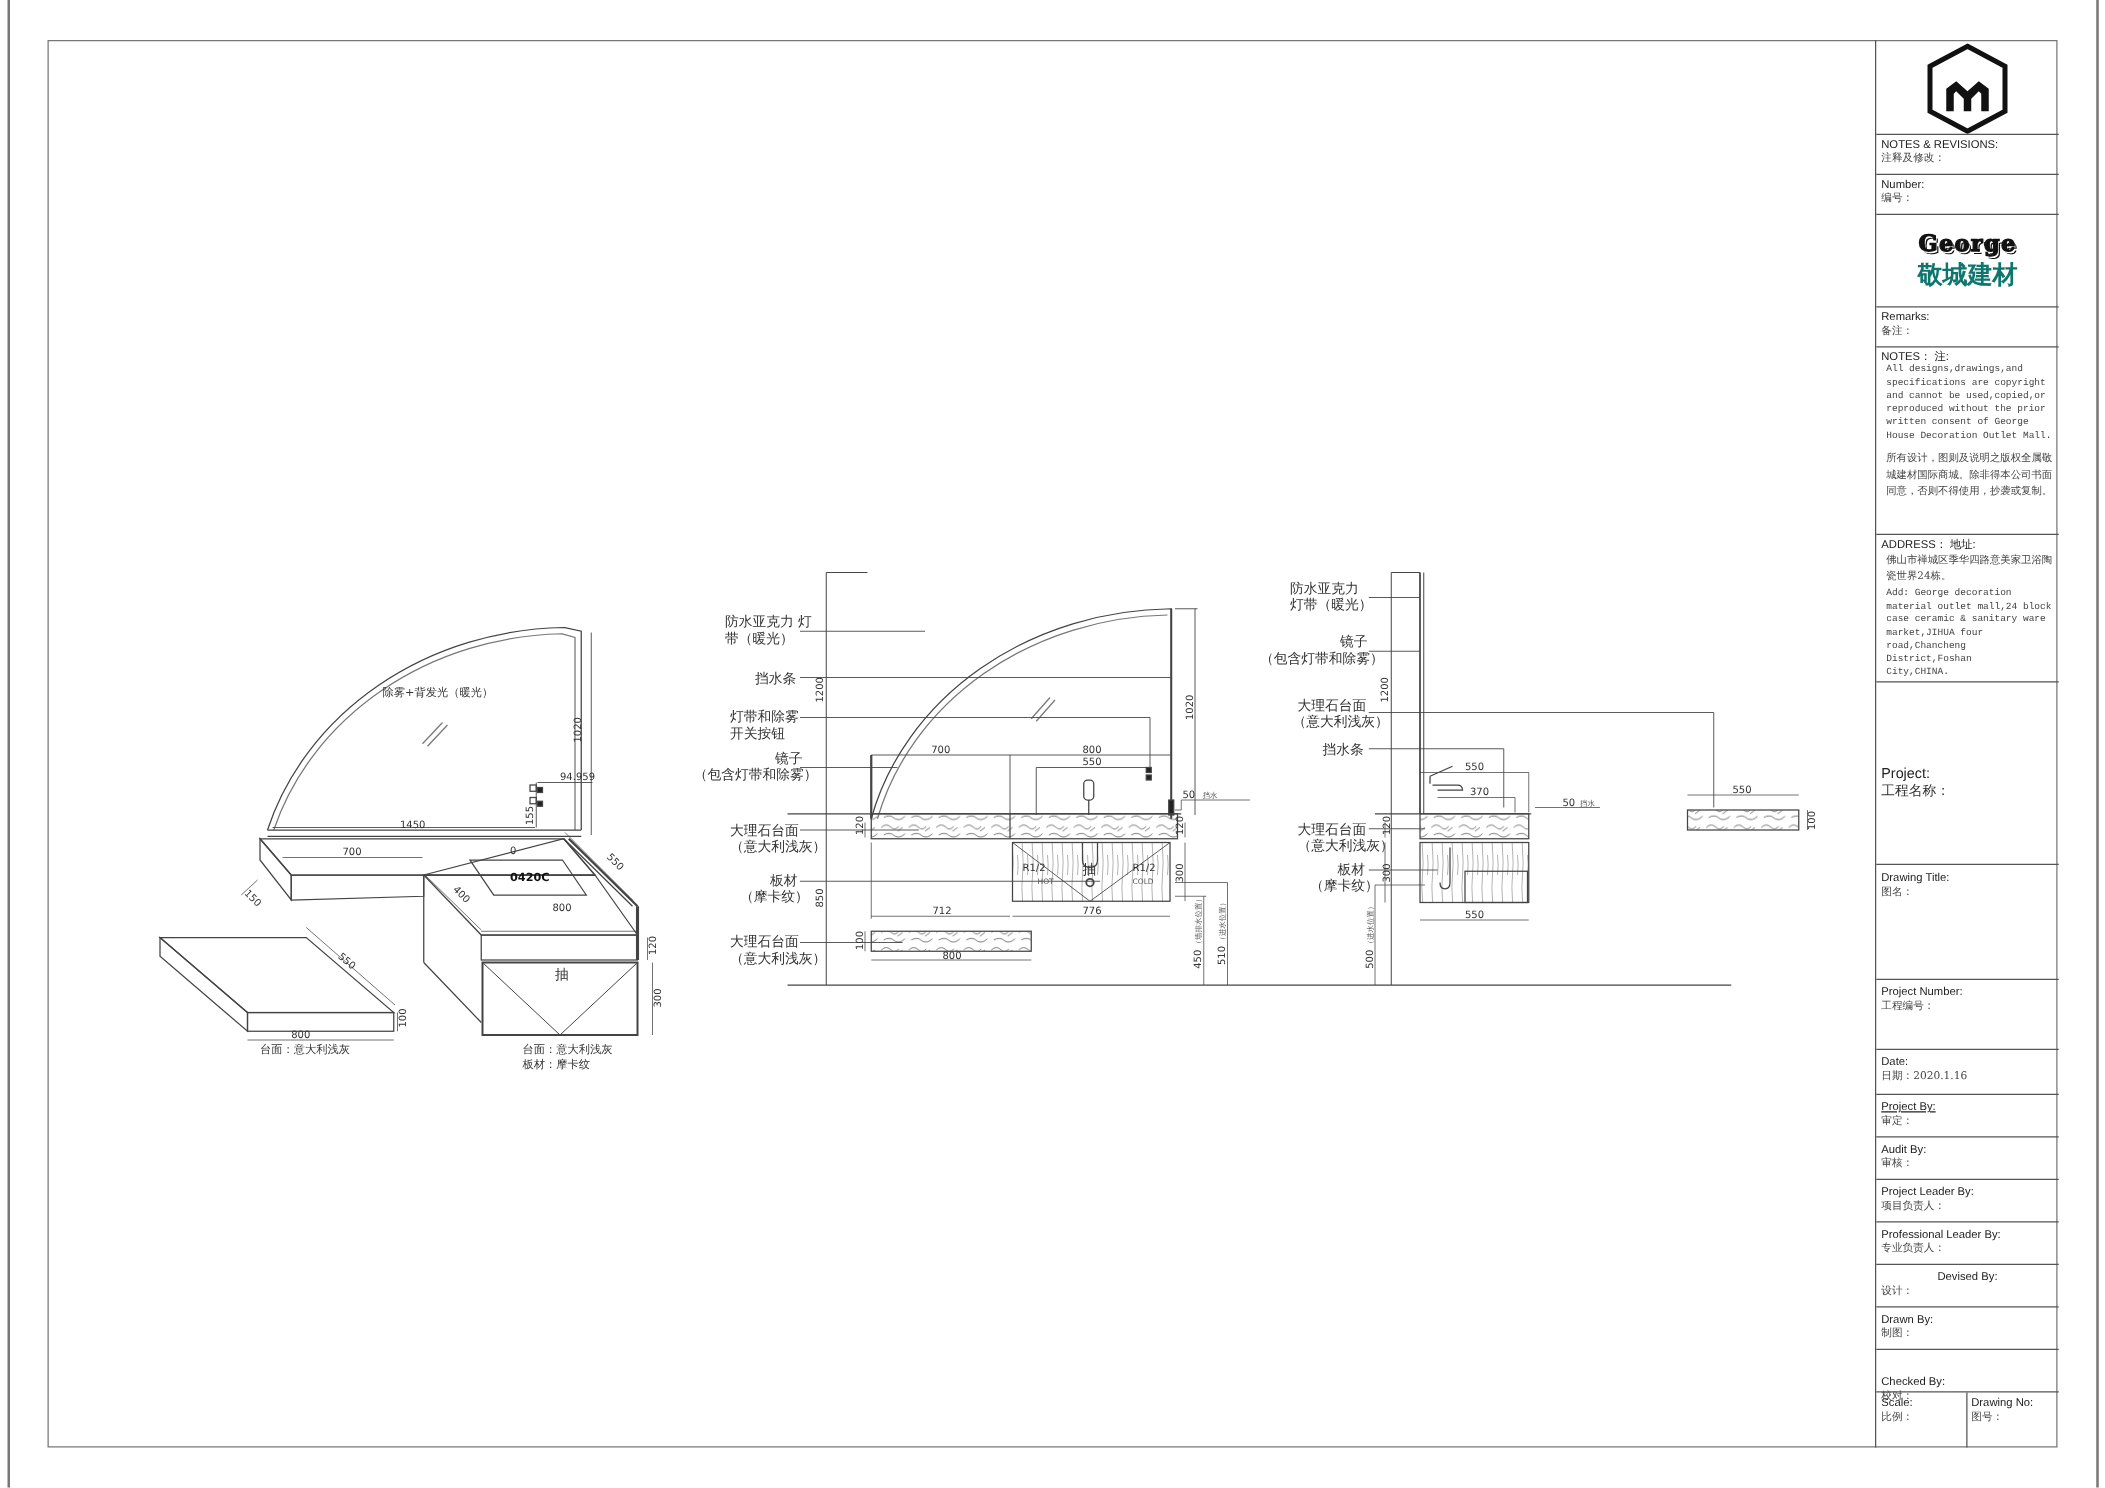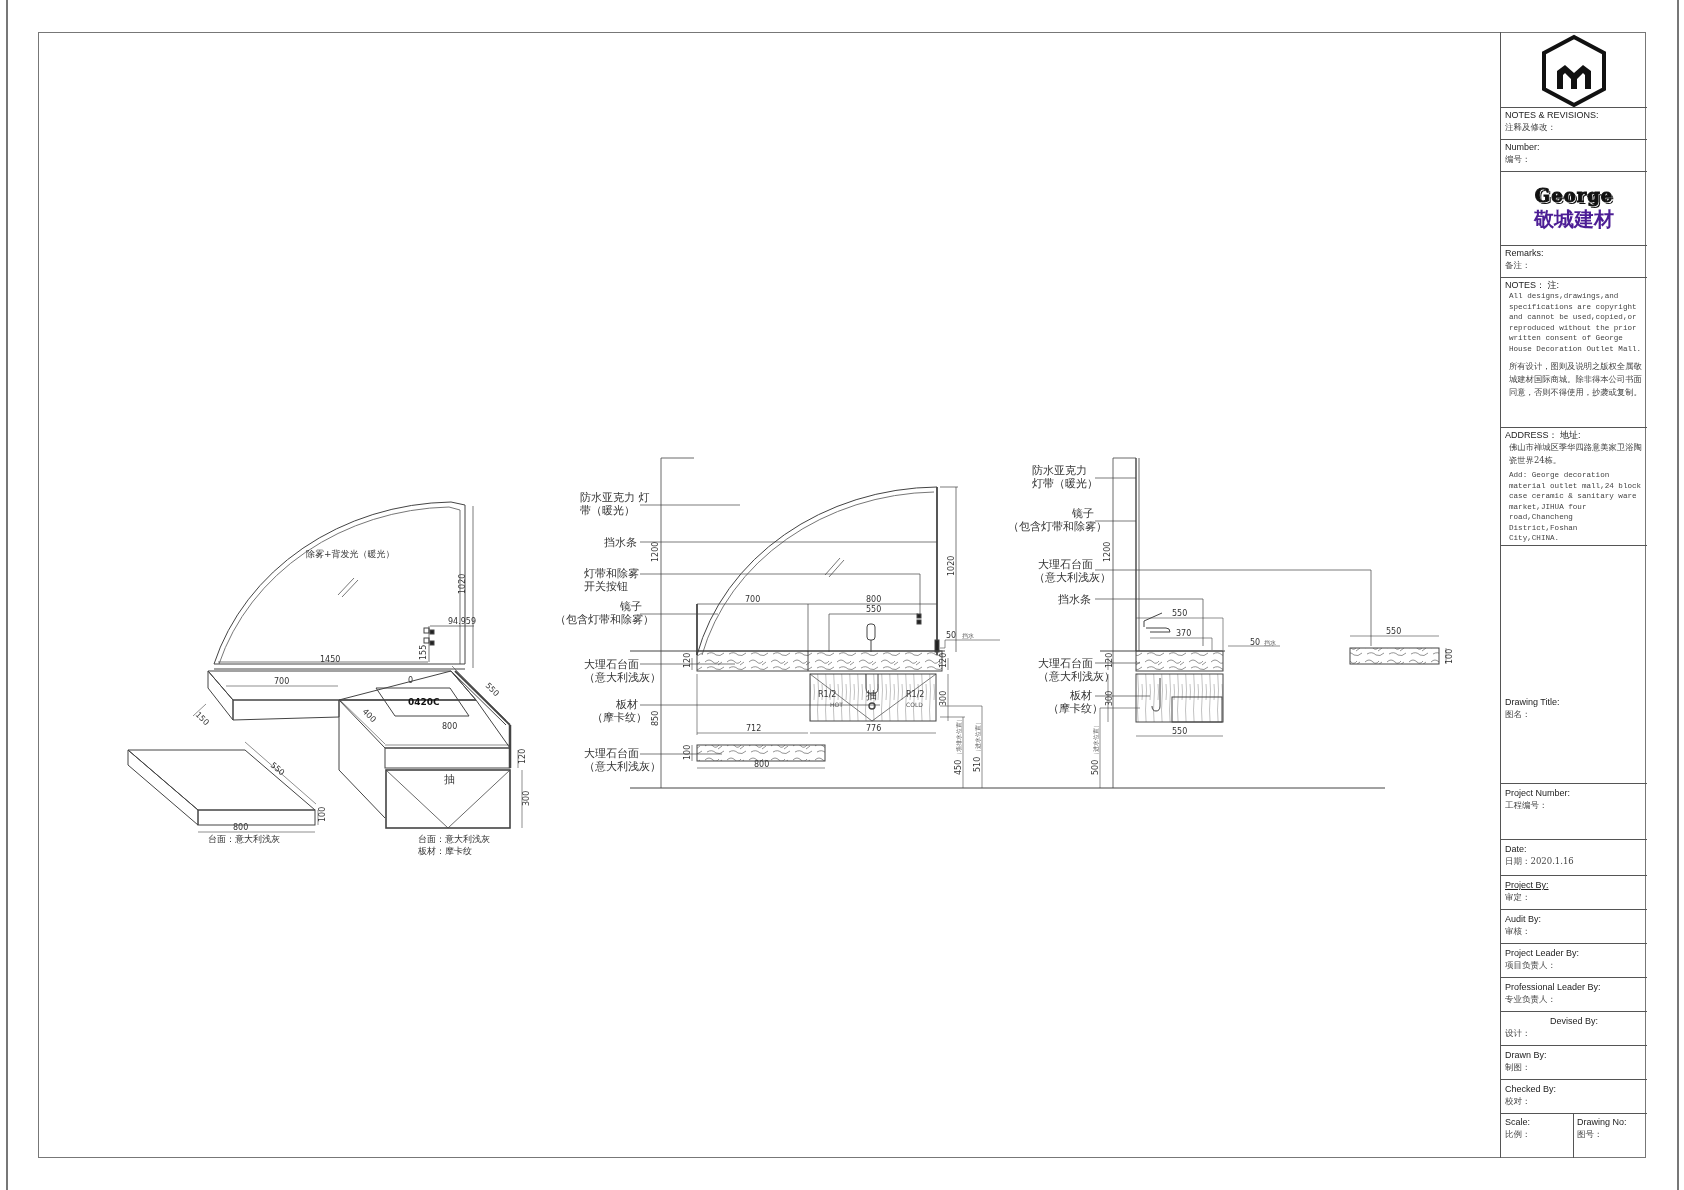--- a/index.html
+++ b/index.html
@@ -11,21 +11,21 @@
   svg .lbl{font-family:"DejaVu Serif","Liberation Serif",serif;font-size:11px;fill:#333;}
   svg .dim{font-size:8px;fill:#333;}
   svg .sm{font-size:6px;fill:#555;}
   .tb{position:absolute;left:1500px;top:32px;width:142px;height:1126px;border-left:1.5px solid #555;box-sizing:border-box;}
   .tb-cell{position:absolute;left:0;width:146px;border-bottom:1px solid #555;box-sizing:border-box;padding:1px 4px;}
   .tb-en{font-family:"Liberation Sans",sans-serif;font-size:9px;color:#222;display:block;line-height:12px;}
   .tb-cn{font-family:"DejaVu Serif","Liberation Serif",serif;font-size:8.5px;color:#444;display:block;line-height:13px;}
   .tb-mono{font-family:"Liberation Mono","DejaVu Sans Mono",monospace;font-size:7.6px;color:#444;line-height:10.5px;white-space:pre-wrap;display:block;padding-left:4px;}
   .tb-serif-cn{font-family:"DejaVu Serif","Liberation Serif",serif;font-size:8.3px;color:#444;line-height:13px;display:block;padding-left:4px;}
   .brand-en{font-family:"DejaVu Serif","Liberation Serif",serif;font-weight:bold;font-size:18px;color:#111;text-align:center;display:block;letter-spacing:1px;-webkit-text-stroke:1px #111;text-shadow:1px 1px 0 #fff,2px 2px 0 #111;margin-top:12px;}
-  .brand-cn{font-family:"DejaVu Sans","Liberation Sans",sans-serif;font-weight:bold;font-size:20px;color:#4c1d95;text-align:center;display:block;margin-top:0px;}
+  .brand-cn{font-family:"DejaVu Sans","Liberation Sans",sans-serif;font-weight:bold;font-size:20px;color:#0f766e;text-align:center;display:block;margin-top:0px;}
   .tb-project-en{font-family:"Liberation Sans",sans-serif;font-size:11.5px;color:#222;display:block;margin-top:6px;}
   .tb-project-cn{font-family:"DejaVu Serif","Liberation Serif",serif;font-size:11px;color:#333;display:block;}
   .split{position:absolute;left:72px;top:0;bottom:0;border-left:1px solid #555;}
 </style>
 </head>
 <body>
 
 <div class="page-edge" style="left:6px;"></div>
 <div class="page-edge" style="left:1677px;"></div>
 <div class="frame"></div>
@@ -324,20 +324,24 @@
   <div class="tb-cell" style="top:396px;height:118px;">
     <span class="tb-en">ADDRESS：  地址:</span>
     <span class="tb-serif-cn">佛山市禅城区季华四路意美家卫浴陶瓷世界24栋。</span>
     <span class="tb-mono" style="margin-top:3px;">Add: George decoration
 material outlet mall,24 block
 case ceramic &amp; sanitary ware
 market,JIHUA four
 road,Chancheng District,Foshan
 City,CHINA.</span>
   </div>
+  <div class="tb-cell" style="top:574px;height:86px;">
+    <span class="tb-project-en">Project:</span>
+    <span class="tb-project-cn">工程名称：</span>
+  </div>
   <div class="tb-cell" style="top:660px;height:92px;">
     <span class="tb-en" style="margin-top:3px;">Drawing Title:</span>
     <span class="tb-cn">图名：</span>
   </div>
   <div class="tb-cell" style="top:752px;height:56px;">
     <span class="tb-en" style="margin-top:2px;">Project Number:</span>
     <span class="tb-cn">工程编号：</span>
   </div>
   <div class="tb-cell" style="top:808px;height:36px;">
     <span class="tb-en" style="margin-top:2px;">Date:</span>
@@ -361,21 +365,21 @@
   </div>
   <div class="tb-cell" style="top:980px;height:34px;">
     <span class="tb-en" style="margin-top:2px;text-align:center;">Devised By:</span>
     <span class="tb-cn">设计：</span>
   </div>
   <div class="tb-cell" style="top:1014px;height:34px;">
     <span class="tb-en" style="margin-top:2px;">Drawn By:</span>
     <span class="tb-cn">制图：</span>
   </div>
   <div class="tb-cell" style="top:1048px;height:34px;">
-    <span class="tb-en" style="margin-top:2px;">Checked By:</span>
+    <span class="tb-en" style="margin-top:18px;">Checked By:</span>
     <span class="tb-cn">校对：</span>
   </div>
   <div class="tb-cell" style="top:1082px;height:44px;border-bottom:none;">
     <div class="split"></div>
     <div style="position:absolute;left:4px;top:2px;">
       <span class="tb-en">Scale:</span>
       <span class="tb-cn">比例：</span>
     </div>
     <div style="position:absolute;left:76px;top:2px;">
       <span class="tb-en">Drawing No:</span>

